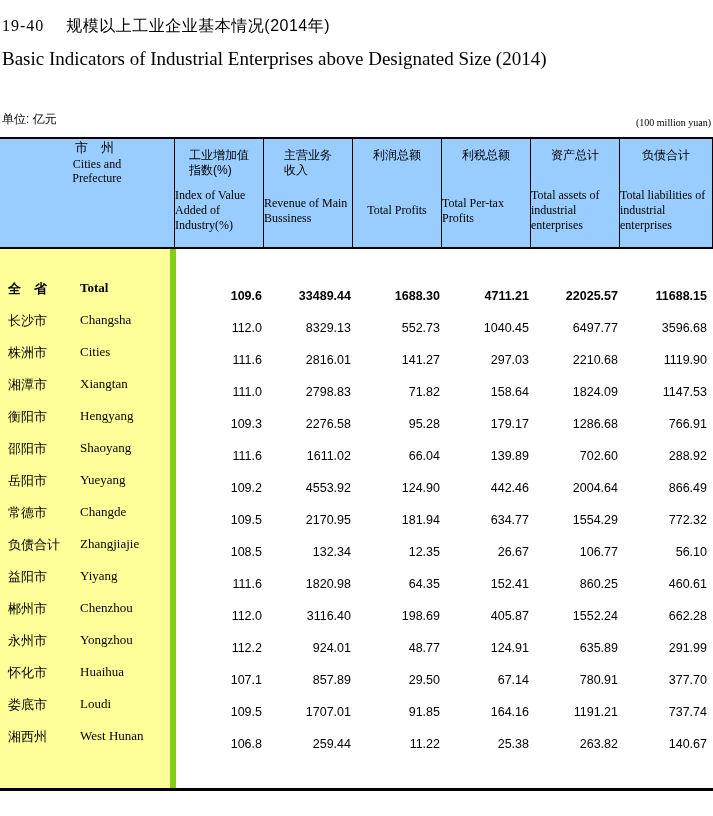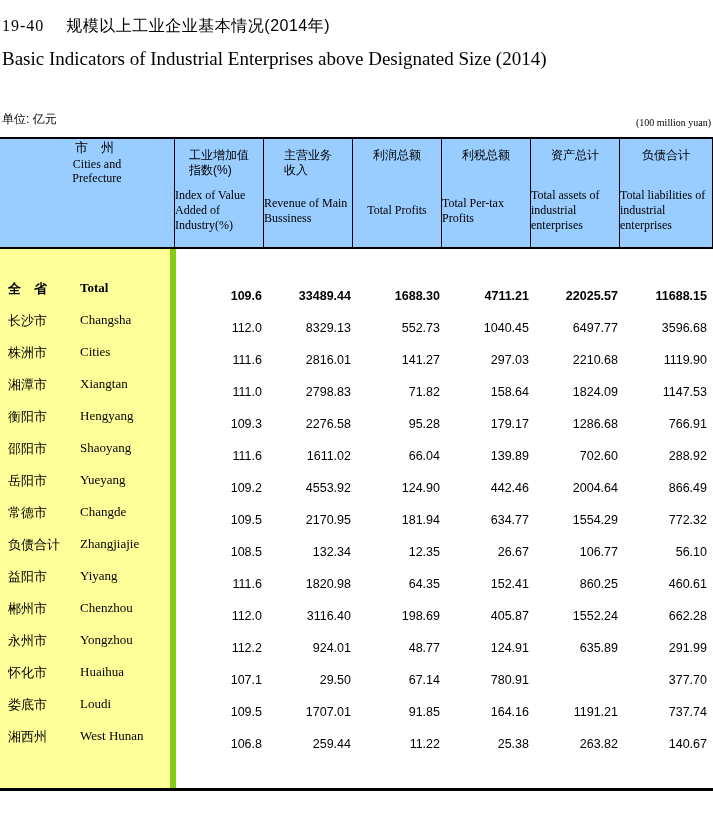--- a/index.html
+++ b/index.html
@@ -269,20 +269,21 @@
         <div class="cell-num">124.91</div>
         <div class="cell-num">635.89</div>
         <div class="cell-num">291.99</div>
       </div>
       <div class="trow trow-data">
         <div class="cell-name">
           <span class="cell-name-zh">怀化市</span>
           <span class="cell-name-en">Huaihua</span>
         </div>
         <div class="cell-num">107.1</div>
+        <div class="cell-num">857.89</div>
         <div class="cell-num">29.50</div>
         <div class="cell-num">67.14</div>
         <div class="cell-num">780.91</div>
         <div class="cell-num">377.70</div>
       </div>
       <div class="trow trow-data">
         <div class="cell-name">
           <span class="cell-name-zh">娄底市</span>
           <span class="cell-name-en">Loudi</span>
         </div>

